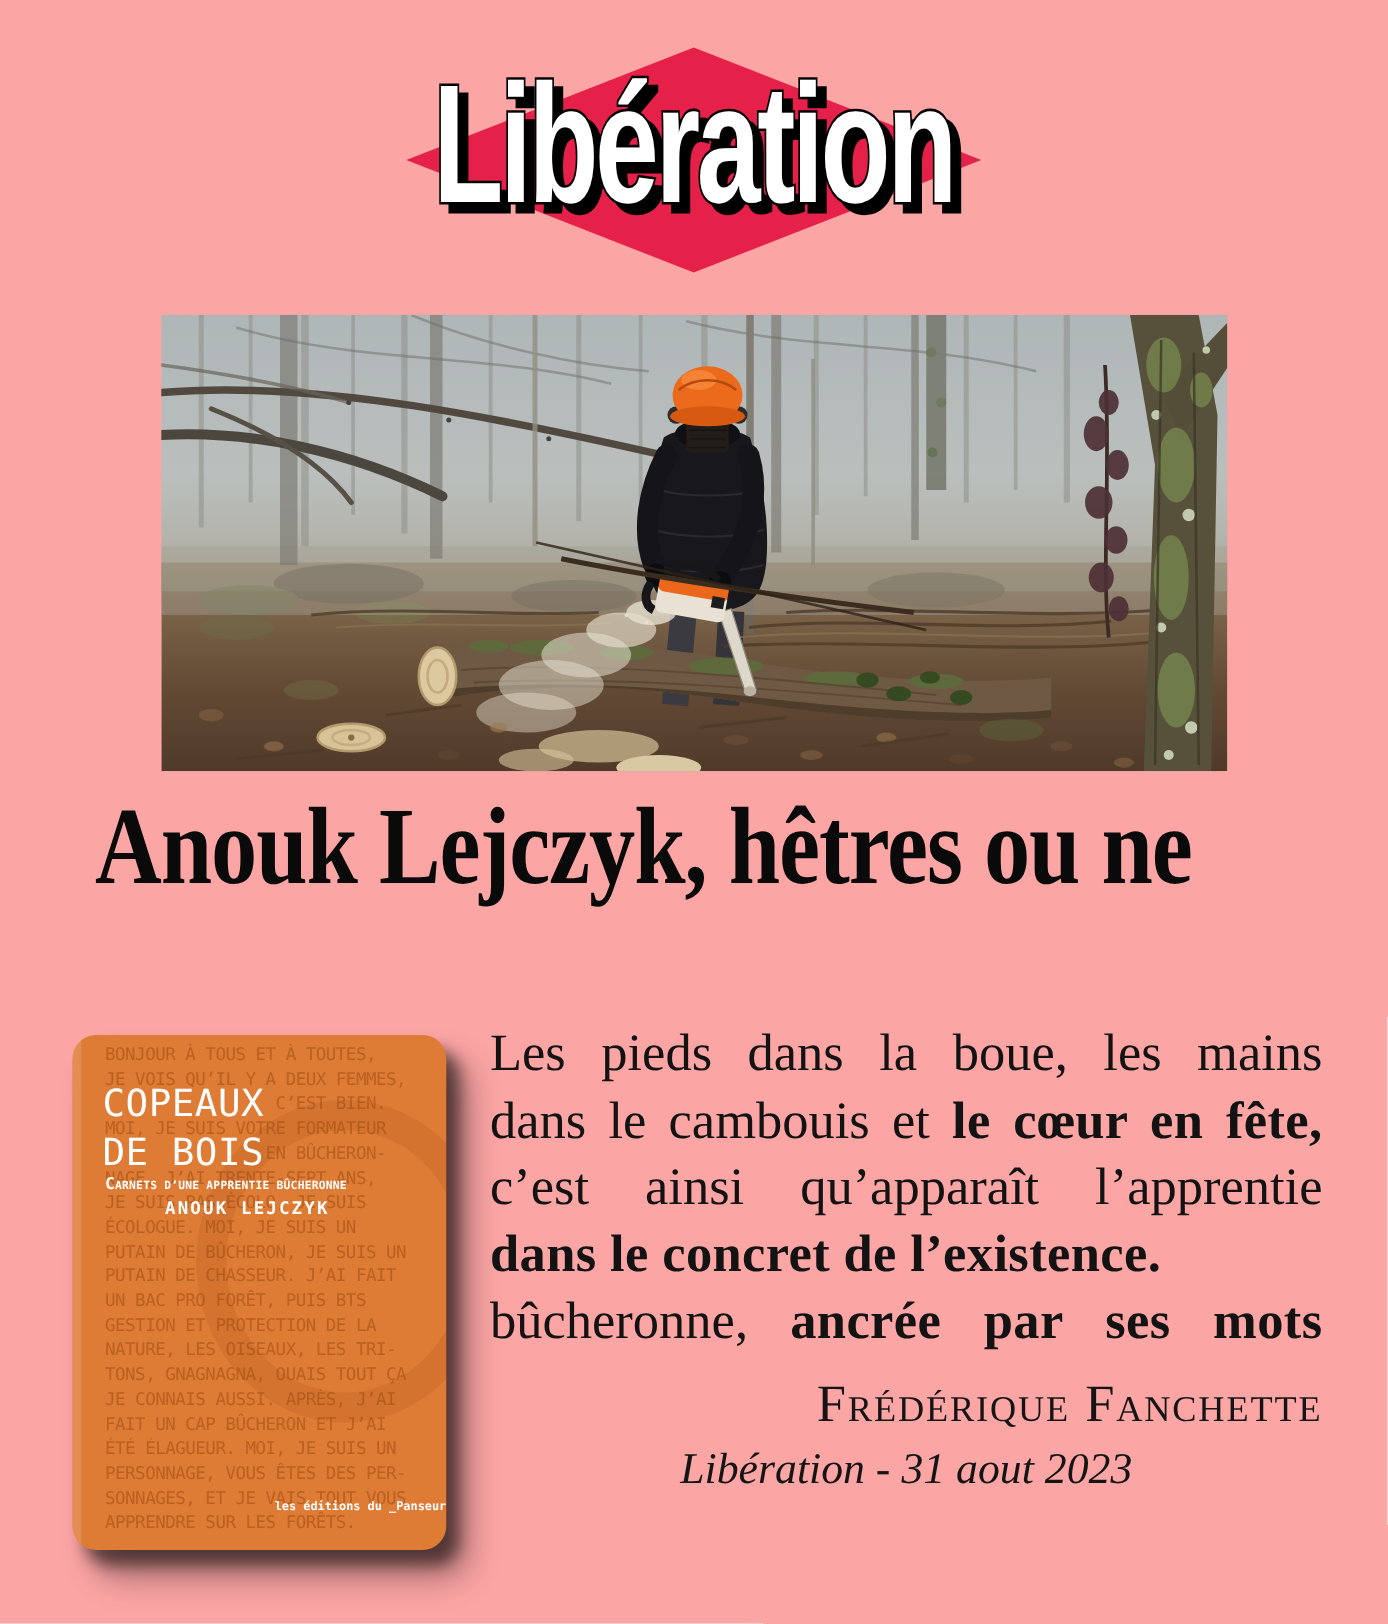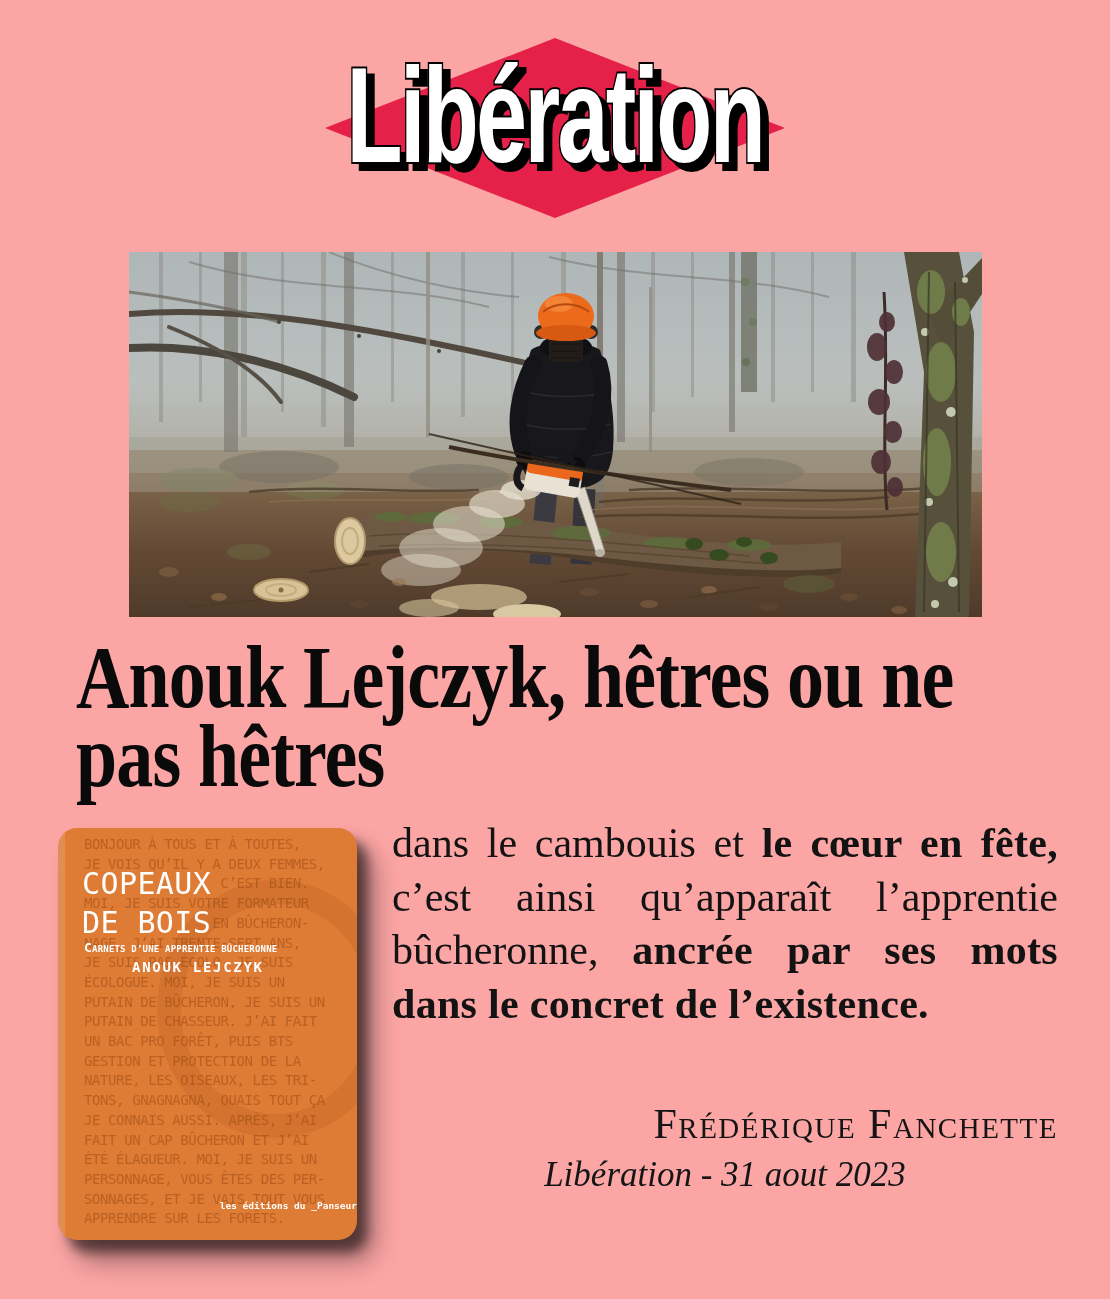--- a/index.html
+++ b/index.html
@@ -300,37 +300,37 @@
         <line x1="180" y1="320" x2="240" y2="312"></line>
           <line x1="430" y1="330" x2="500" y2="322"></line>
         <line x1="560" y1="345" x2="630" y2="335"></line>
           <line x1="60" y1="355" x2="130" y2="348"></line>
       </g>
     </svg>
   </div>
 
   <h1 class="headline" style="margin:16px;">
       <div class="hline"><span>Anouk Lejczyk, hêtres ou ne</span></div>
-      <div class="hline"><span>pas hêtres</span></div>
     </h1>
 
   <div class="cover">
     <div class="cover-circle"></div>
     <div class="cover-bg"><div>BONJOUR À TOUS ET À TOUTES,</div><div>JE VOIS QU’IL Y A DEUX FEMMES,</div><div>                 C’EST BIEN.</div><div>MOI, JE SUIS VOTRE FORMATEUR</div><div>                EN BÛCHERON-</div><div>NAGE, J’AI TRENTE-SEPT ANS,</div><div>JE SUIS PAS ÉCOLO, JE SUIS</div><div>ÉCOLOGUE. MOI, JE SUIS UN</div><div>PUTAIN DE BÛCHERON, JE SUIS UN</div><div>PUTAIN DE CHASSEUR. J’AI FAIT</div><div>UN BAC PRO FORÊT, PUIS BTS</div><div>GESTION ET PROTECTION DE LA</div><div>NATURE, LES OISEAUX, LES TRI-</div><div>TONS, GNAGNAGNA, OUAIS TOUT ÇA</div><div>JE CONNAIS AUSSI. APRÈS, J’AI</div><div>FAIT UN CAP BÛCHERON ET J’AI</div><div>ÉTÉ ÉLAGUEUR. MOI, JE SUIS UN</div><div>PERSONNAGE, VOUS ÊTES DES PER-</div><div>SONNAGES, ET JE VAIS TOUT VOUS</div><div>APPRENDRE SUR LES FORÊTS.</div></div>
     <div class="cover-spine"></div>
     <div class="cover-title t1">COPEAUX</div>
     <div class="cover-title t2">DE BOIS</div>
     <div class="cover-sub">Carnets d’une apprentie bûcheronne</div>
     <div class="cover-author">ANOUK LEJCZYK</div>
     <div class="cover-pub">les éditions du _Panseur</div>
   </div>
 
   <div class="quote">
+      <div class="qline"><span>Les pieds dans la boue, les mains</span></div>
       <div class="qline"><span>dans le cambouis et </span><b>le cœur en fête,</b></div>
       <div class="qline"><span>c’est ainsi qu’apparaît l’apprentie</span></div>
+      <div class="qline last"><b>dans le concret de l’existence.</b></div>
       <div class="qline"><span>bûcheronne, </span><b>ancrée par ses mots</b></div>
-      <div class="qline last"><b>dans le concret de l’existence.</b></div>
     </div>
 
   <div class="attr-name">Frédérique Fanchette</div>
   <div class="attr-src">Libération - 31 aout 2023</div>
 
 </div>
 
 </body></html>

